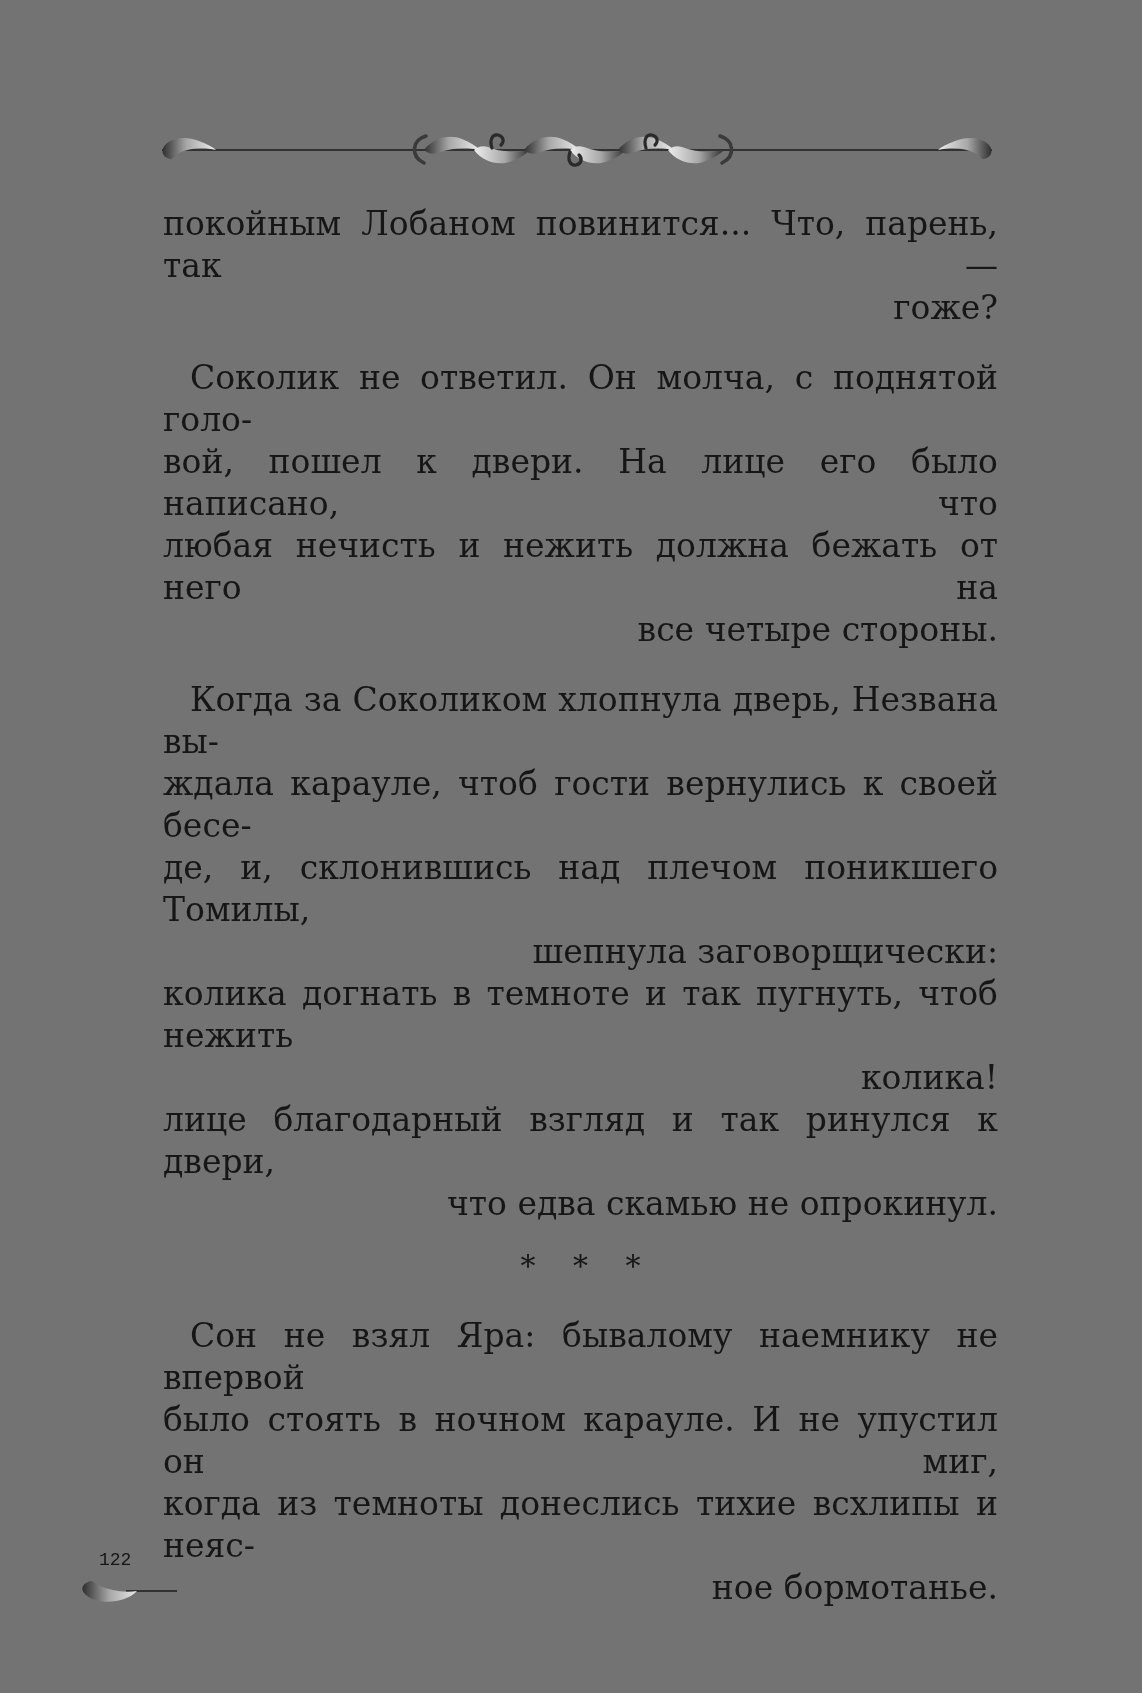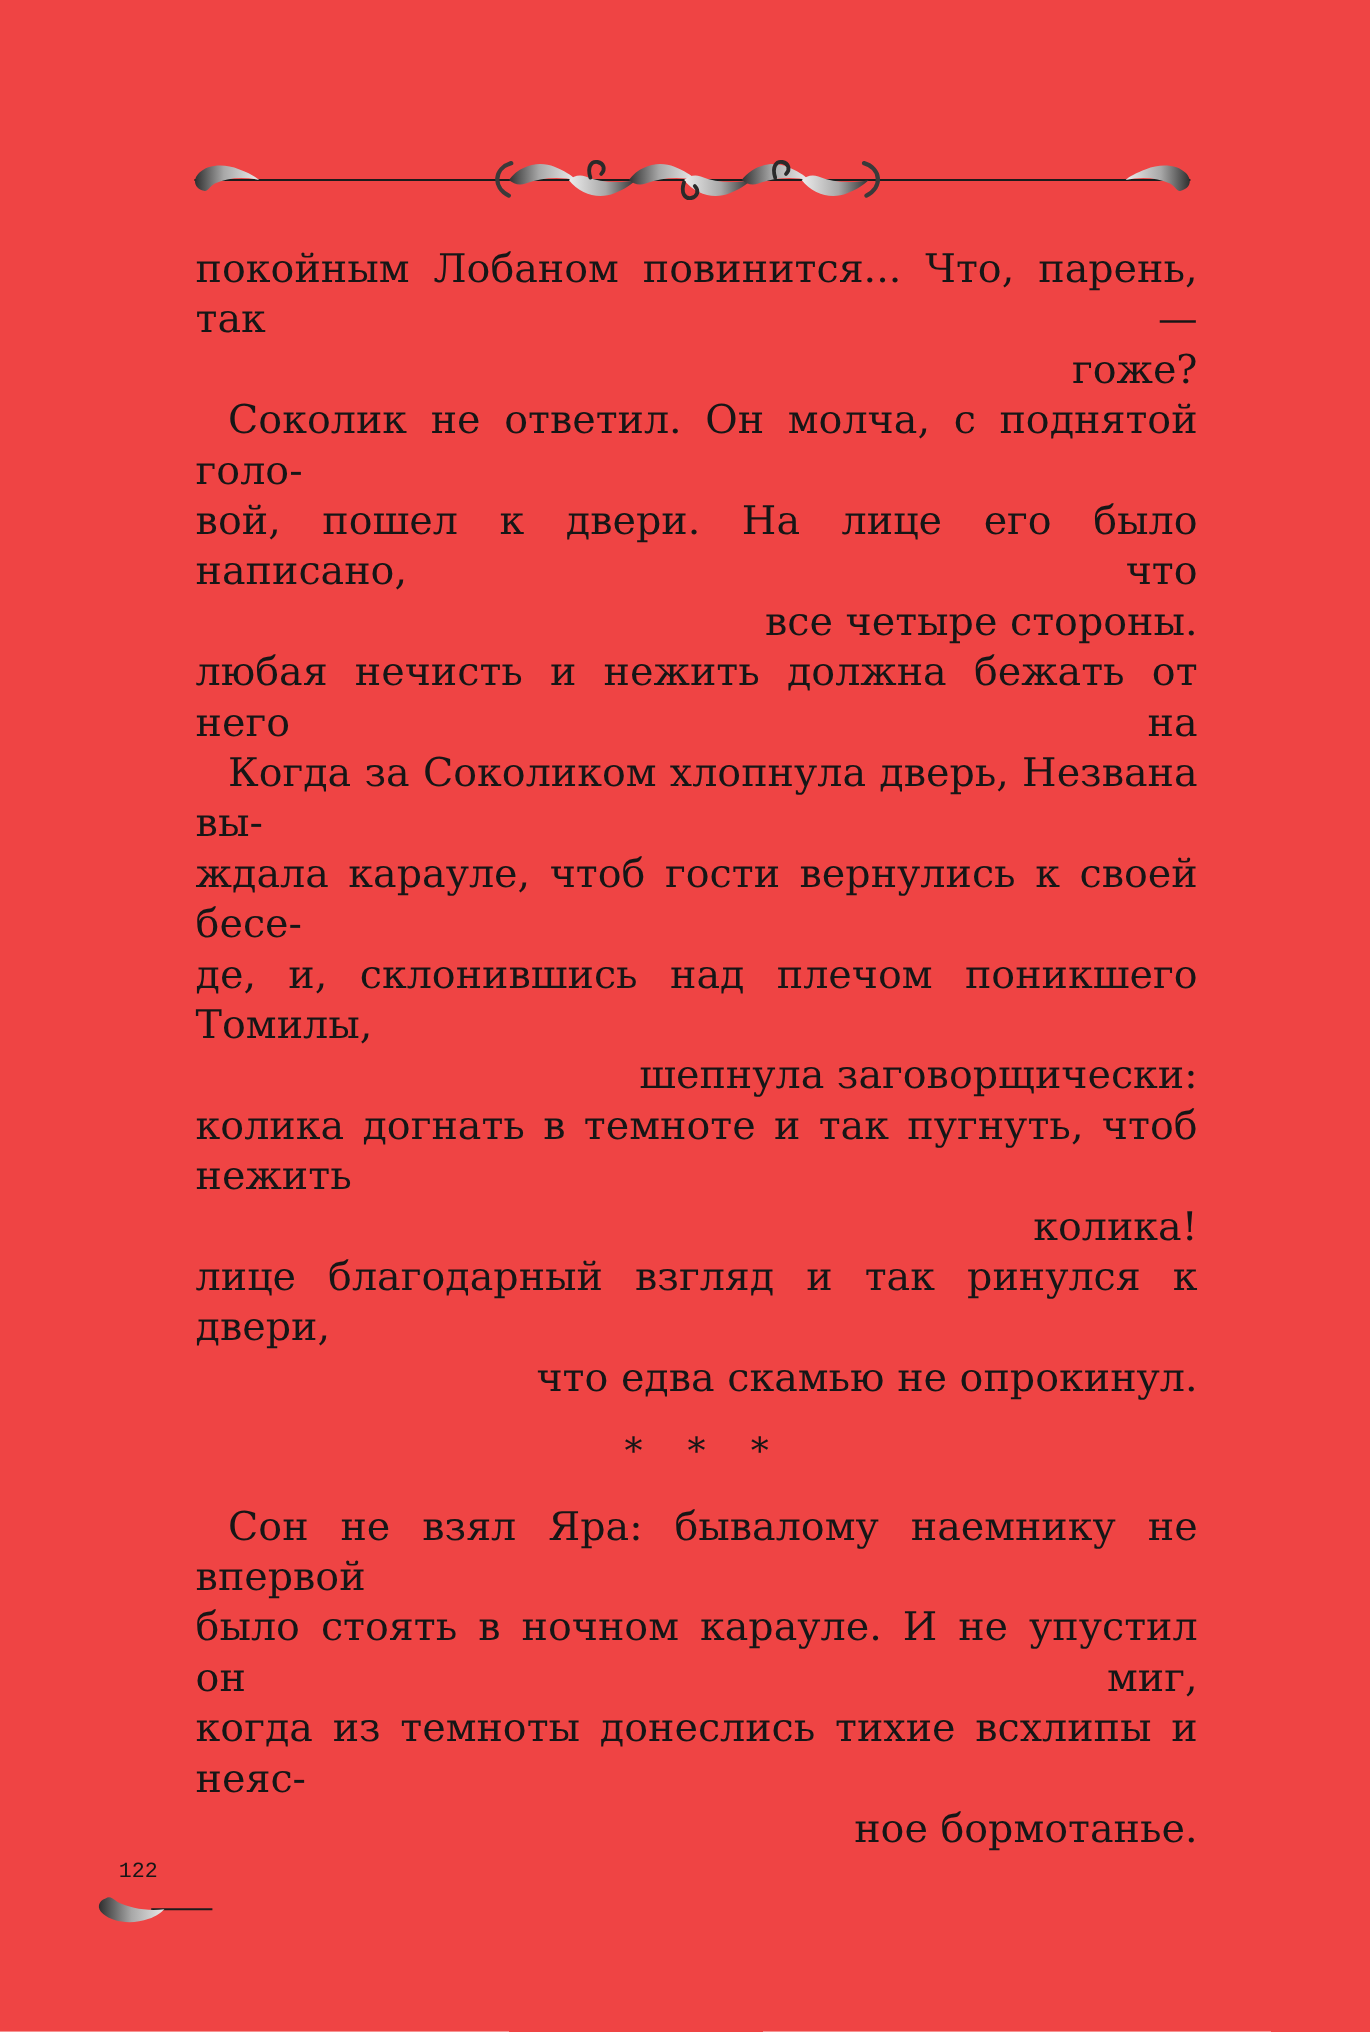--- a/index.html
+++ b/index.html
@@ -3,33 +3,33 @@
 <meta charset="utf-8">
 <style>
   html,body{margin:0;padding:0;}
   body{
     width:1142px;height:1693px;
     background:#ffffff;
     font-family:"DejaVu Serif","Liberation Serif",serif;
   }
   .page{
     position:relative;width:1142px;height:1693px;
-    background:#ef4444;color:#161616;overflow:hidden;
+    background:#737373;color:#161616;overflow:hidden;
   }
   
   .orn-header{position:absolute;left:158px;top:128px;width:838px;height:46px;}
   .orn-footer{position:absolute;left:80px;top:1576px;width:100px;height:34px;}
   
   .text-block{
     position:absolute;left:163px;top:203px;width:835px;
     font-size:33px;line-height:42px;color:#161616;
   }
   .ln{min-height:42px;text-align:right;}
   .ln.just{text-align:justify;text-align-last:justify;text-justify:inter-word;}
-  .ln.ind{text-indent:27px;}
+  .ln.ind{text-indent:27px;margin-top:28px;}
   .sep{
     margin:20px 0;text-align:center;
     font-size:30px;line-height:42px;letter-spacing:14px;
     text-indent:14px; 
   }
   .pagenum{
     position:absolute;left:99px;top:1545px;
     font-size:18px;line-height:30px;color:#161616;font-family:Liberation Mono, monospace;
   }
 </style>
@@ -72,22 +72,22 @@
       <path d="M412,24 C409,33 413,38 418,37 C423,36 425,31 421,27" fill="none" stroke="#2a2a2a" stroke-width="3.2" stroke-linecap="round"></path>
       <path d="M488,20 C485,11 489,6 494,7 C499,8 501,13 497,17" fill="none" stroke="#2a2a2a" stroke-width="3.2" stroke-linecap="round"></path>
     </g>
   </svg>
 
   <main class="text-block">
     <div class="ln just">покойным Лобаном повинится... Что, парень, так —</div>
     <div class="ln">гоже?</div>
     <div class="ln ind just">Соколик не ответил. Он молча, с поднятой голо-</div>
     <div class="ln just">вой, пошел к двери. На лице его было написано, что</div>
+    <div class="ln just">любая нечисть и нежить должна бежать от него на</div>
     <div class="ln">все четыре стороны.</div>
-    <div class="ln just">любая нечисть и нежить должна бежать от него на</div>
     <div class="ln ind just">Когда за Соколиком хлопнула дверь, Незвана вы-</div>
     <div class="ln just">ждала карауле, чтоб гости вернулись к своей бесе-</div>
     <div class="ln just">де, и, склонившись над плечом поникшего Томилы,</div>
     <div class="ln">шепнула заговорщически:</div>
     <div class="ln just">колика догнать в темноте и так пугнуть, чтоб нежить</div>
     <div class="ln">колика!</div>
     <div class="ln just">лице благодарный взгляд и так ринулся к двери,</div>
     <div class="ln">что едва скамью не опрокинул.</div>
 
     <div class="sep">* * *</div>

